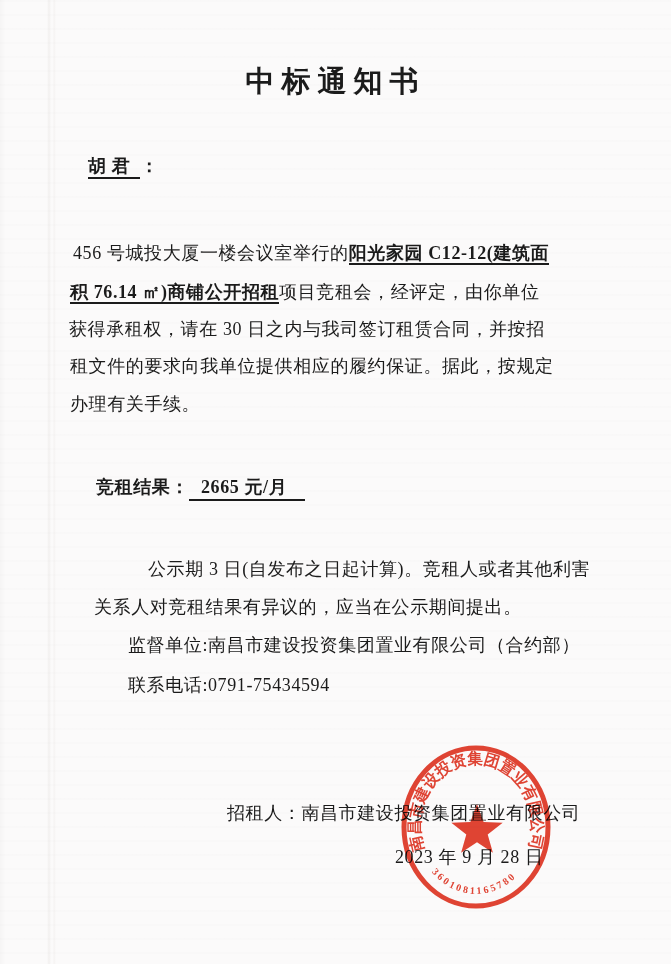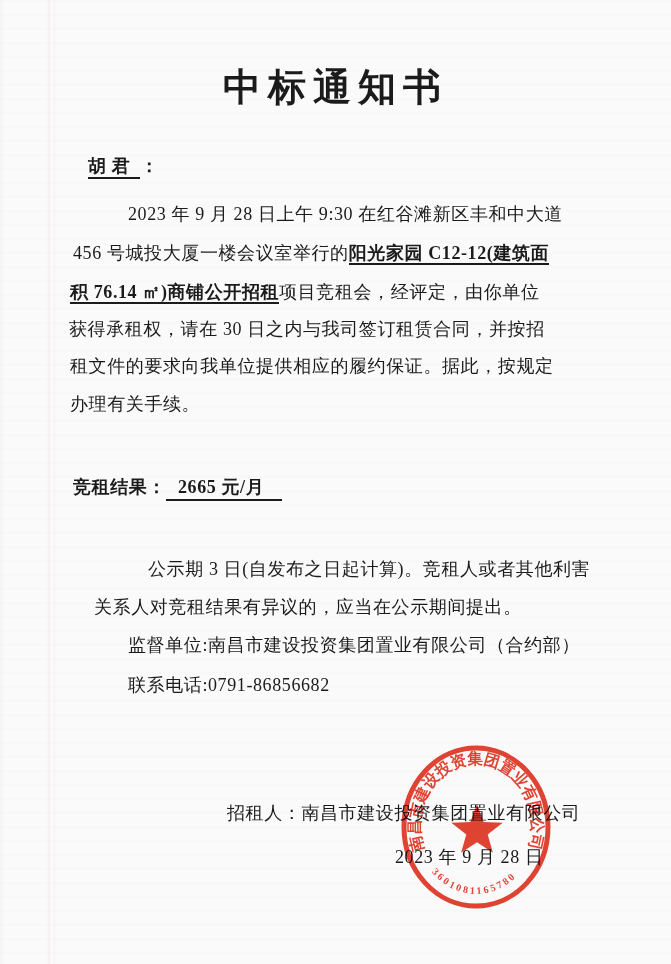--- a/index.html
+++ b/index.html
@@ -13,61 +13,60 @@
     background:
       linear-gradient(90deg, rgba(0,0,0,0.025) 0px, rgba(0,0,0,0) 6px),
       repeating-linear-gradient(180deg, rgba(120,120,120,0.015) 0px, rgba(120,120,120,0.015) 2px, rgba(255,255,255,0) 2px, rgba(255,255,255,0) 14px),
       linear-gradient(90deg, #fbfafa 47px, #f2f0ef 49px, #fbfafa 51px, #fbfafa 53px, #f5f3f2 54px, #fbfafa 56px),
       #fbfafa;
     color:#1b1b1b;
   }
   .line{position:absolute;white-space:pre;font-size:18px;line-height:26px;letter-spacing:0.6px;}
   .doc-title{
     position:absolute;top:62px;left:0;width:671px;text-align:center;
-    font-size:38px;font-weight:700;letter-spacing:7px;white-space:pre;
+    font-size:29px;font-weight:700;letter-spacing:7px;white-space:pre;
   }
   .b{font-weight:700;}
   .u{border-bottom:2px solid #1b1b1b;}
   .name-u{border-bottom:2px solid #1b1b1b;padding-right:10px;padding-bottom:1px;}
   .result-u{border-bottom:2px solid #1b1b1b;padding:0 18px 2px 12px;}
   .seal{
     position:absolute;left:397px;top:741px;width:160px;height:174px;
     mix-blend-mode:multiply;opacity:0.9;
   }
 </style>
 </head>
 <body>
 
 <div class="page">
 
   <div class="doc-title">中标通知书</div>
 
   <div class="line b" style="top:153px;left:88px;"><span class="name-u">胡 君</span><span>：</span></div>
 
-  <div class="line" style="top:201px;left:128px;">2023 年 9 月 28 日上午 9:30 在红谷滩新区丰和中大道</div>
 
   <div class="line" style="top:240px;left:73px;"><span>456 号城投大厦一楼会议室举行的</span><span class="b u">阳光家园 C12-12(建筑面</span></div>
 
   <div class="line" style="top:279px;left:70px;"><span class="b u">积 76.14 ㎡)商铺公开招租</span><span>项目竞租会，经评定，由你单位</span></div>
 
   <div class="line" style="top:316px;left:69px;">获得承租权，请在 30 日之内与我司签订租赁合同，并按招</div>
 
   <div class="line" style="top:353px;left:70px;">租文件的要求向我单位提供相应的履约保证。据此，按规定</div>
 
   <div class="line" style="top:391px;left:70px;">办理有关手续。</div>
 
-  <div class="line b" style="top:474px;left:73px;"><span>竞租结果：</span><span class="result-u">2665 元/月</span></div>
+  <div class="line b" style="top:474px;left:96px;"><span>竞租结果：</span><span class="result-u">2665 元/月</span></div>
 
   <div class="line" style="top:556px;left:128px;margin-left:20px;">公示期 3 日(自发布之日起计算)。竞租人或者其他利害</div>
 
   <div class="line" style="top:594px;left:94px;">关系人对竞租结果有异议的，应当在公示期间提出。</div>
 
   <div class="line" style="top:632px;left:128px;">监督单位:南昌市建设投资集团置业有限公司（合约部）</div>
 
-  <div class="line" style="top:672px;left:128px;">联系电话:0791-86856682</div>
+  <div class="line" style="top:672px;left:128px;">联系电话:0791-75434594</div>
 
   <div class="line" style="top:800px;left:227px;text-align:right;">招租人：南昌市建设投资集团置业有限公司</div>
 
   <div class="line" style="top:844px;left:383px;margin-left:12px;">2023 年 9 月 28 日</div>
 
   <svg class="seal" viewBox="0 0 160 174">
     <ellipse cx="79" cy="86" rx="72" ry="79" fill="none" stroke="#e0301e" stroke-width="5"></ellipse>
     <polygon fill="#e0301e" points="80,63 86.6,80.9 105.7,81.7 90.7,93.5 95.9,111.8 80,101.3 64.1,111.8 69.3,93.5 54.3,81.7 73.4,80.9"></polygon>
     <defs>
       <path id="sealTopArc" d="M 28.3 112.6 A 56 63 0 1 1 129.7 112.6" fill="none"></path>

